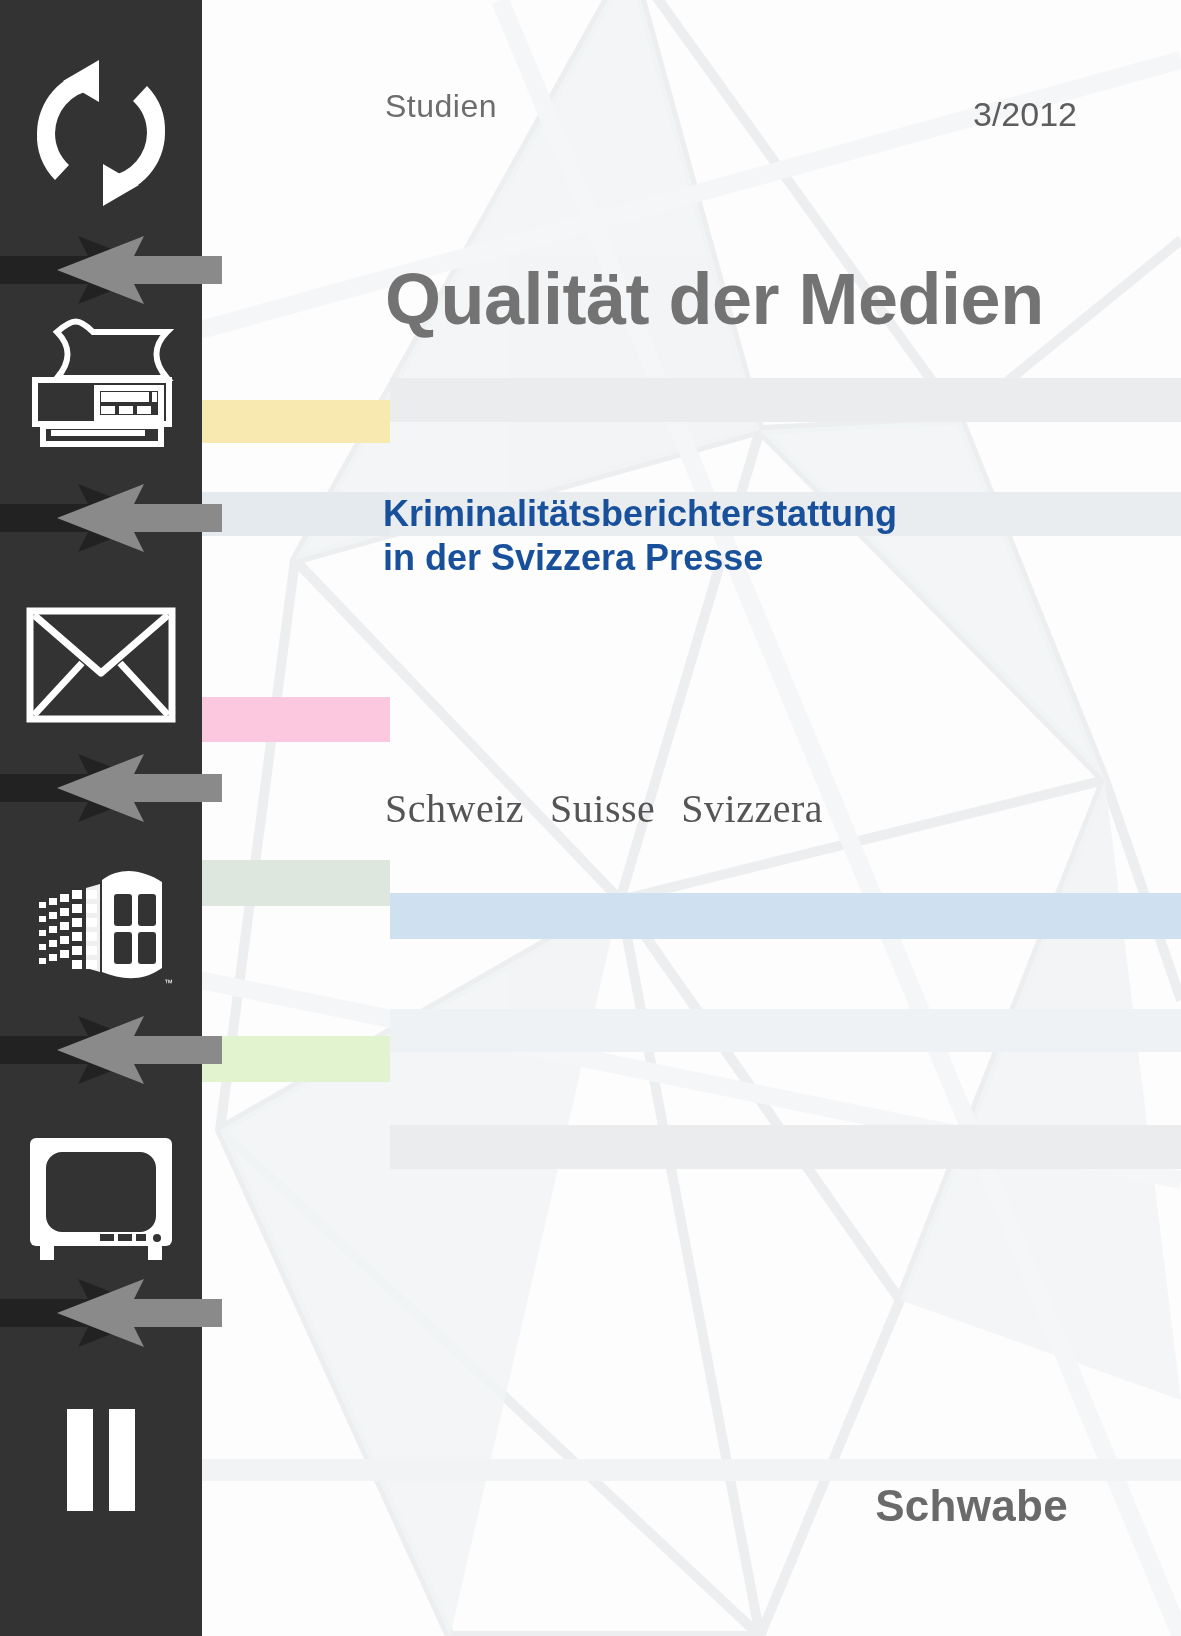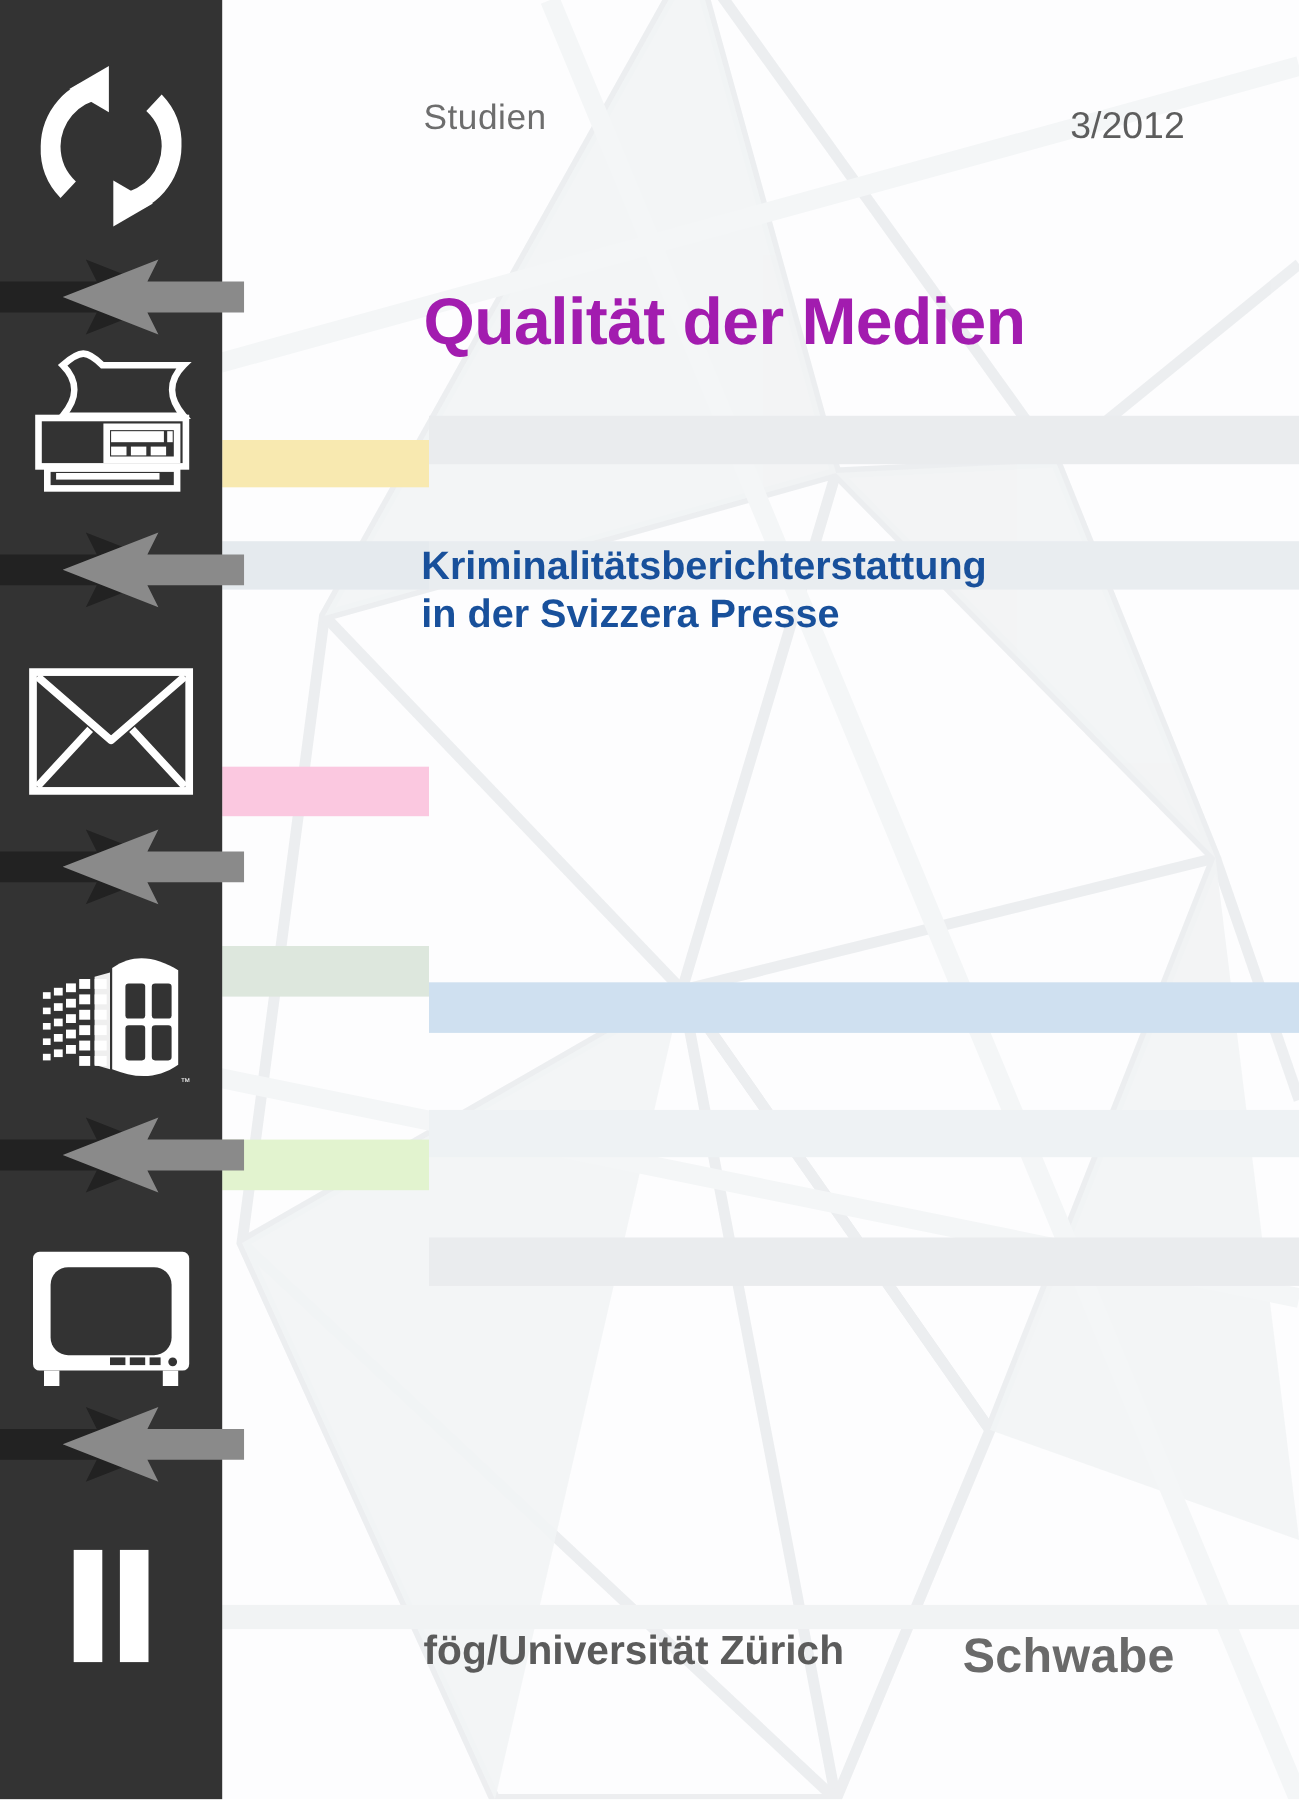--- a/index.html
+++ b/index.html
@@ -73,23 +73,23 @@
   .issue{
     position:absolute;
     right:104px; top:95px;
     font-size:34px;
     color:#5d5d5d;
     z-index:5;
   }
   .main-title{
     position:absolute;
     left:385px; top:258px;
-    font-size:60px;
+    font-size:72px;
     font-weight:bold;
-    color:#a21caf;
+    color:#737373;
     letter-spacing:-0.5px;
     z-index:5;
     white-space:nowrap;
   }
   .subtitle{
     position:absolute;
     left:383px; top:448px;
     font-size:36px;
     font-weight:bold;
     color:#18509b;
@@ -322,17 +322,19 @@
   <div class="studien">Studien</div>
   <div class="issue">3/2012</div>
 
   <div class="main-title">Qualität der Medien</div>
 
   <div class="subtitle">
     <div>Kriminalitätsberichterstattung</div>
     <div>in der Svizzera Presse</div>
   </div>
 
-
-  <div class="footer-left">fög/Universität Zürich</div>
+  <div class="langline">
+    <span>Schweiz</span><span>Suisse</span><span>Svizzera</span>
+  </div>
+
   <div class="footer-right">Schwabe</div>
 
 </div>
 
 </body></html>

